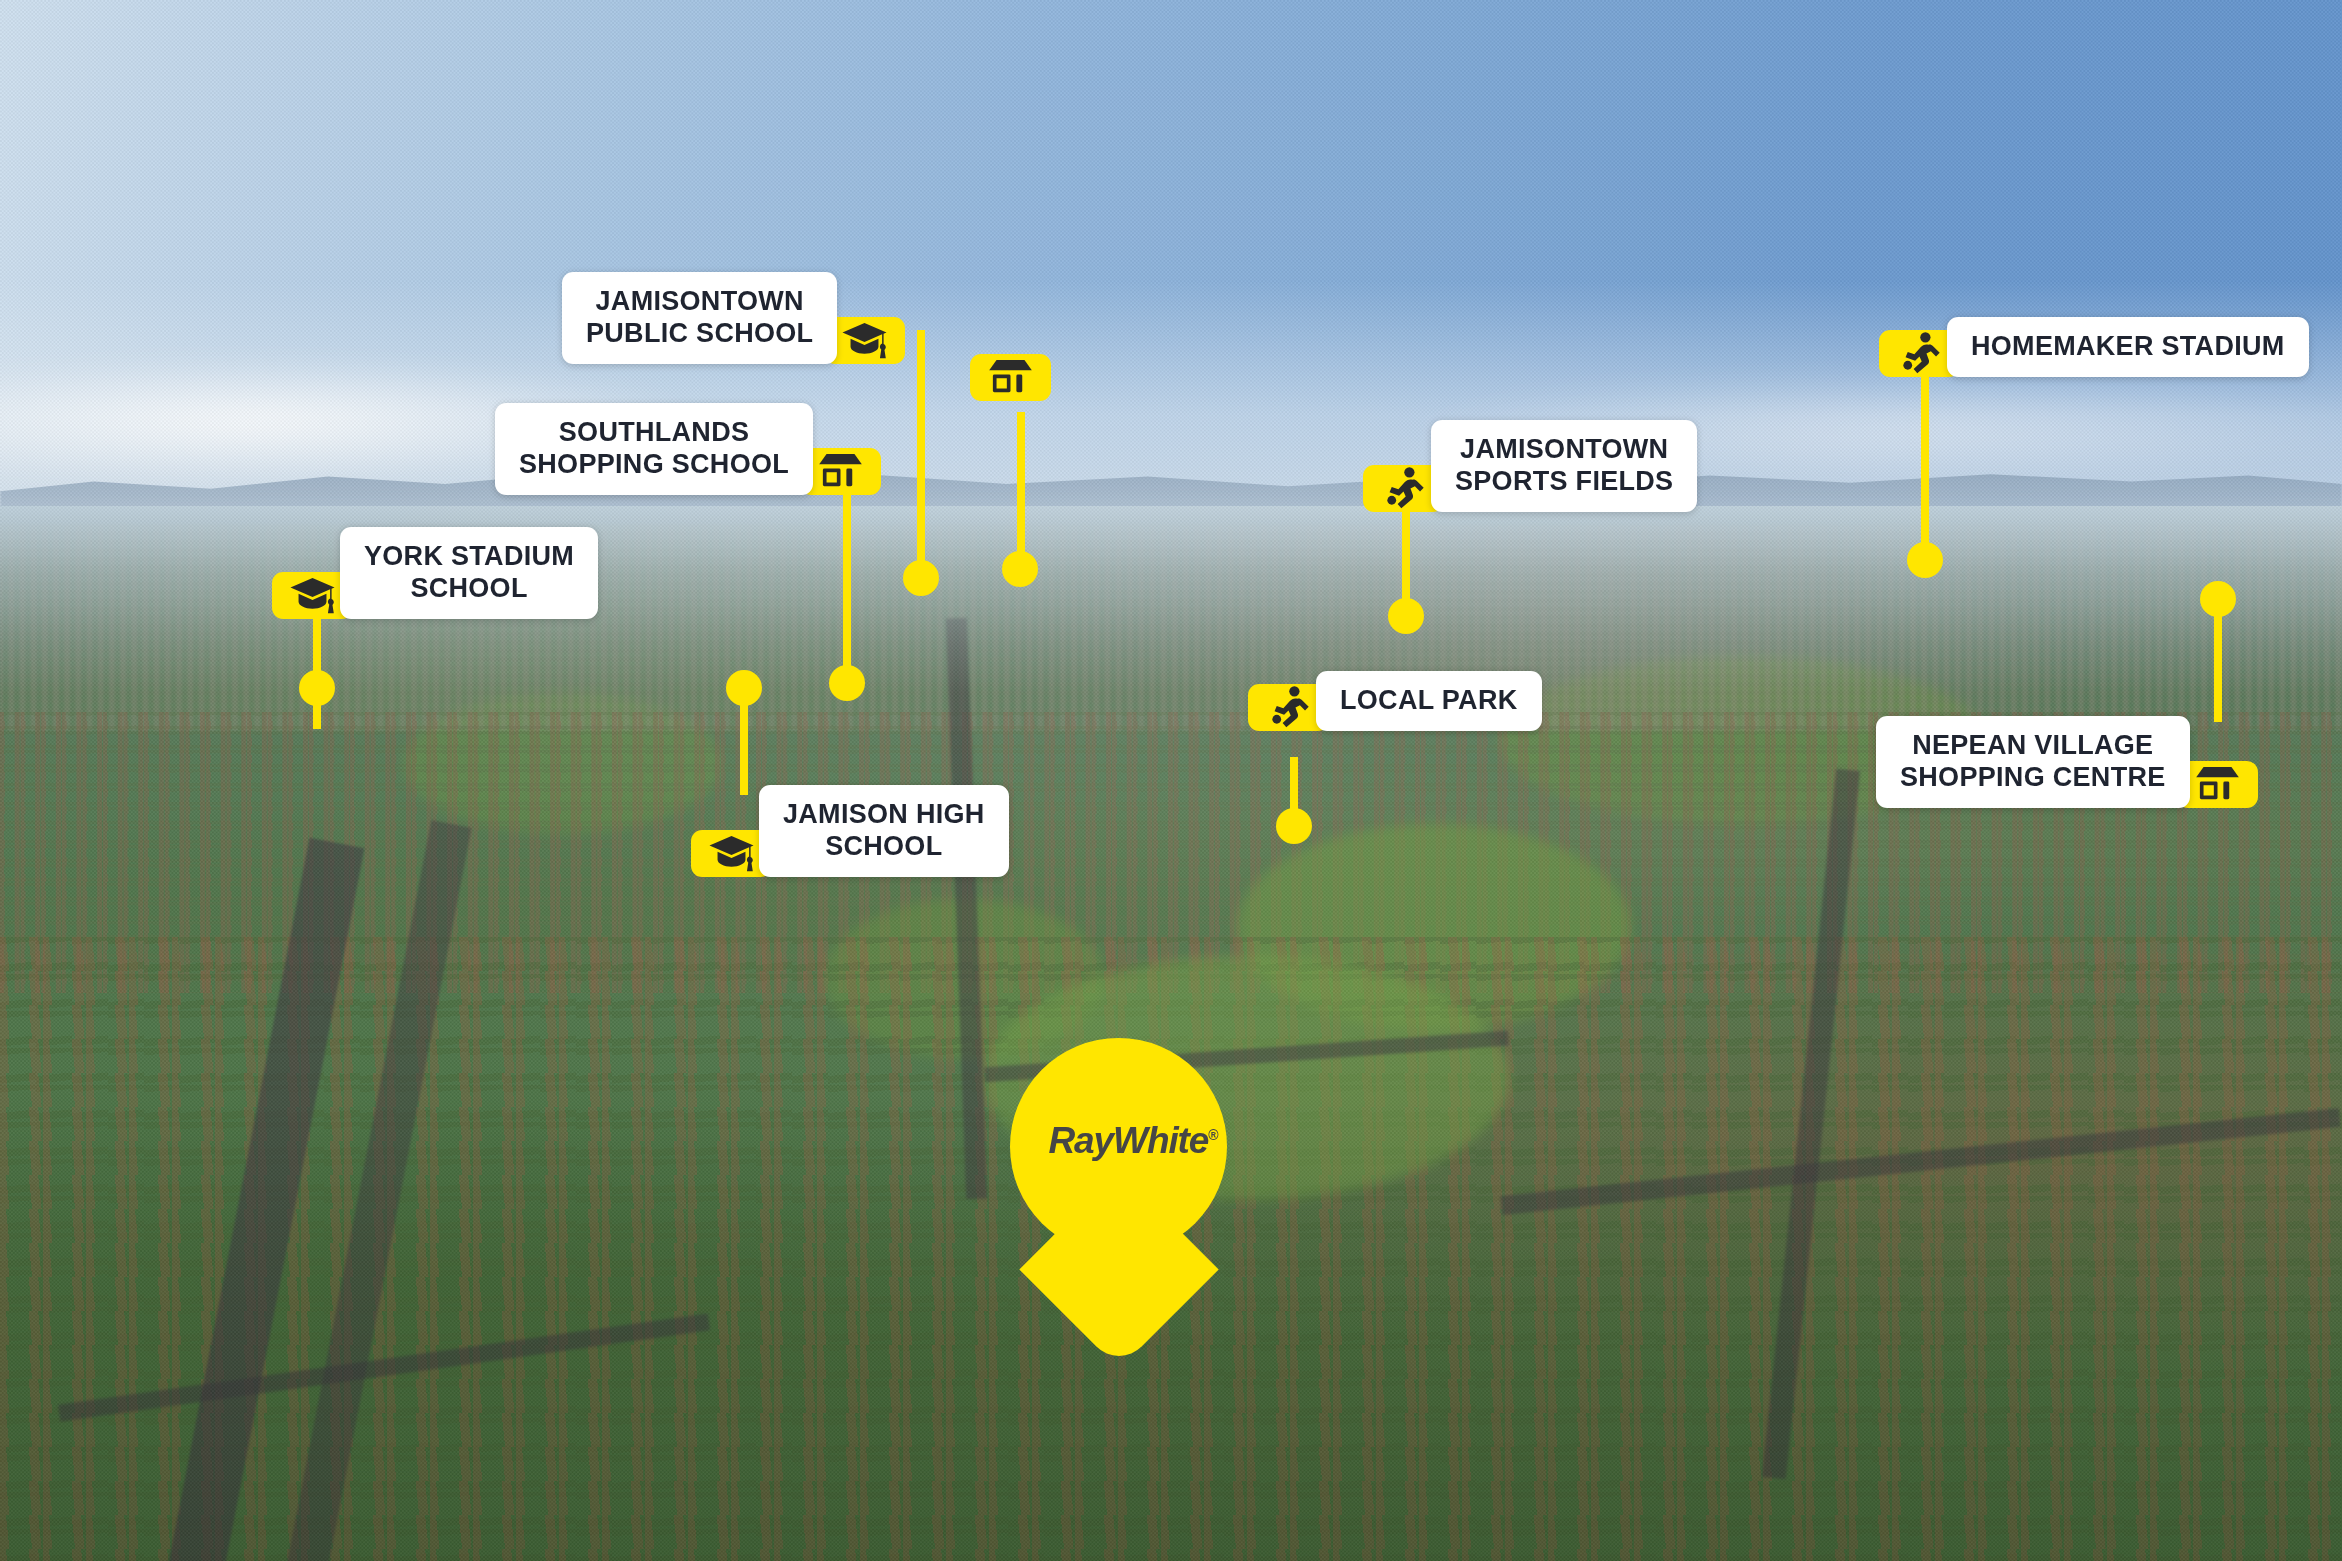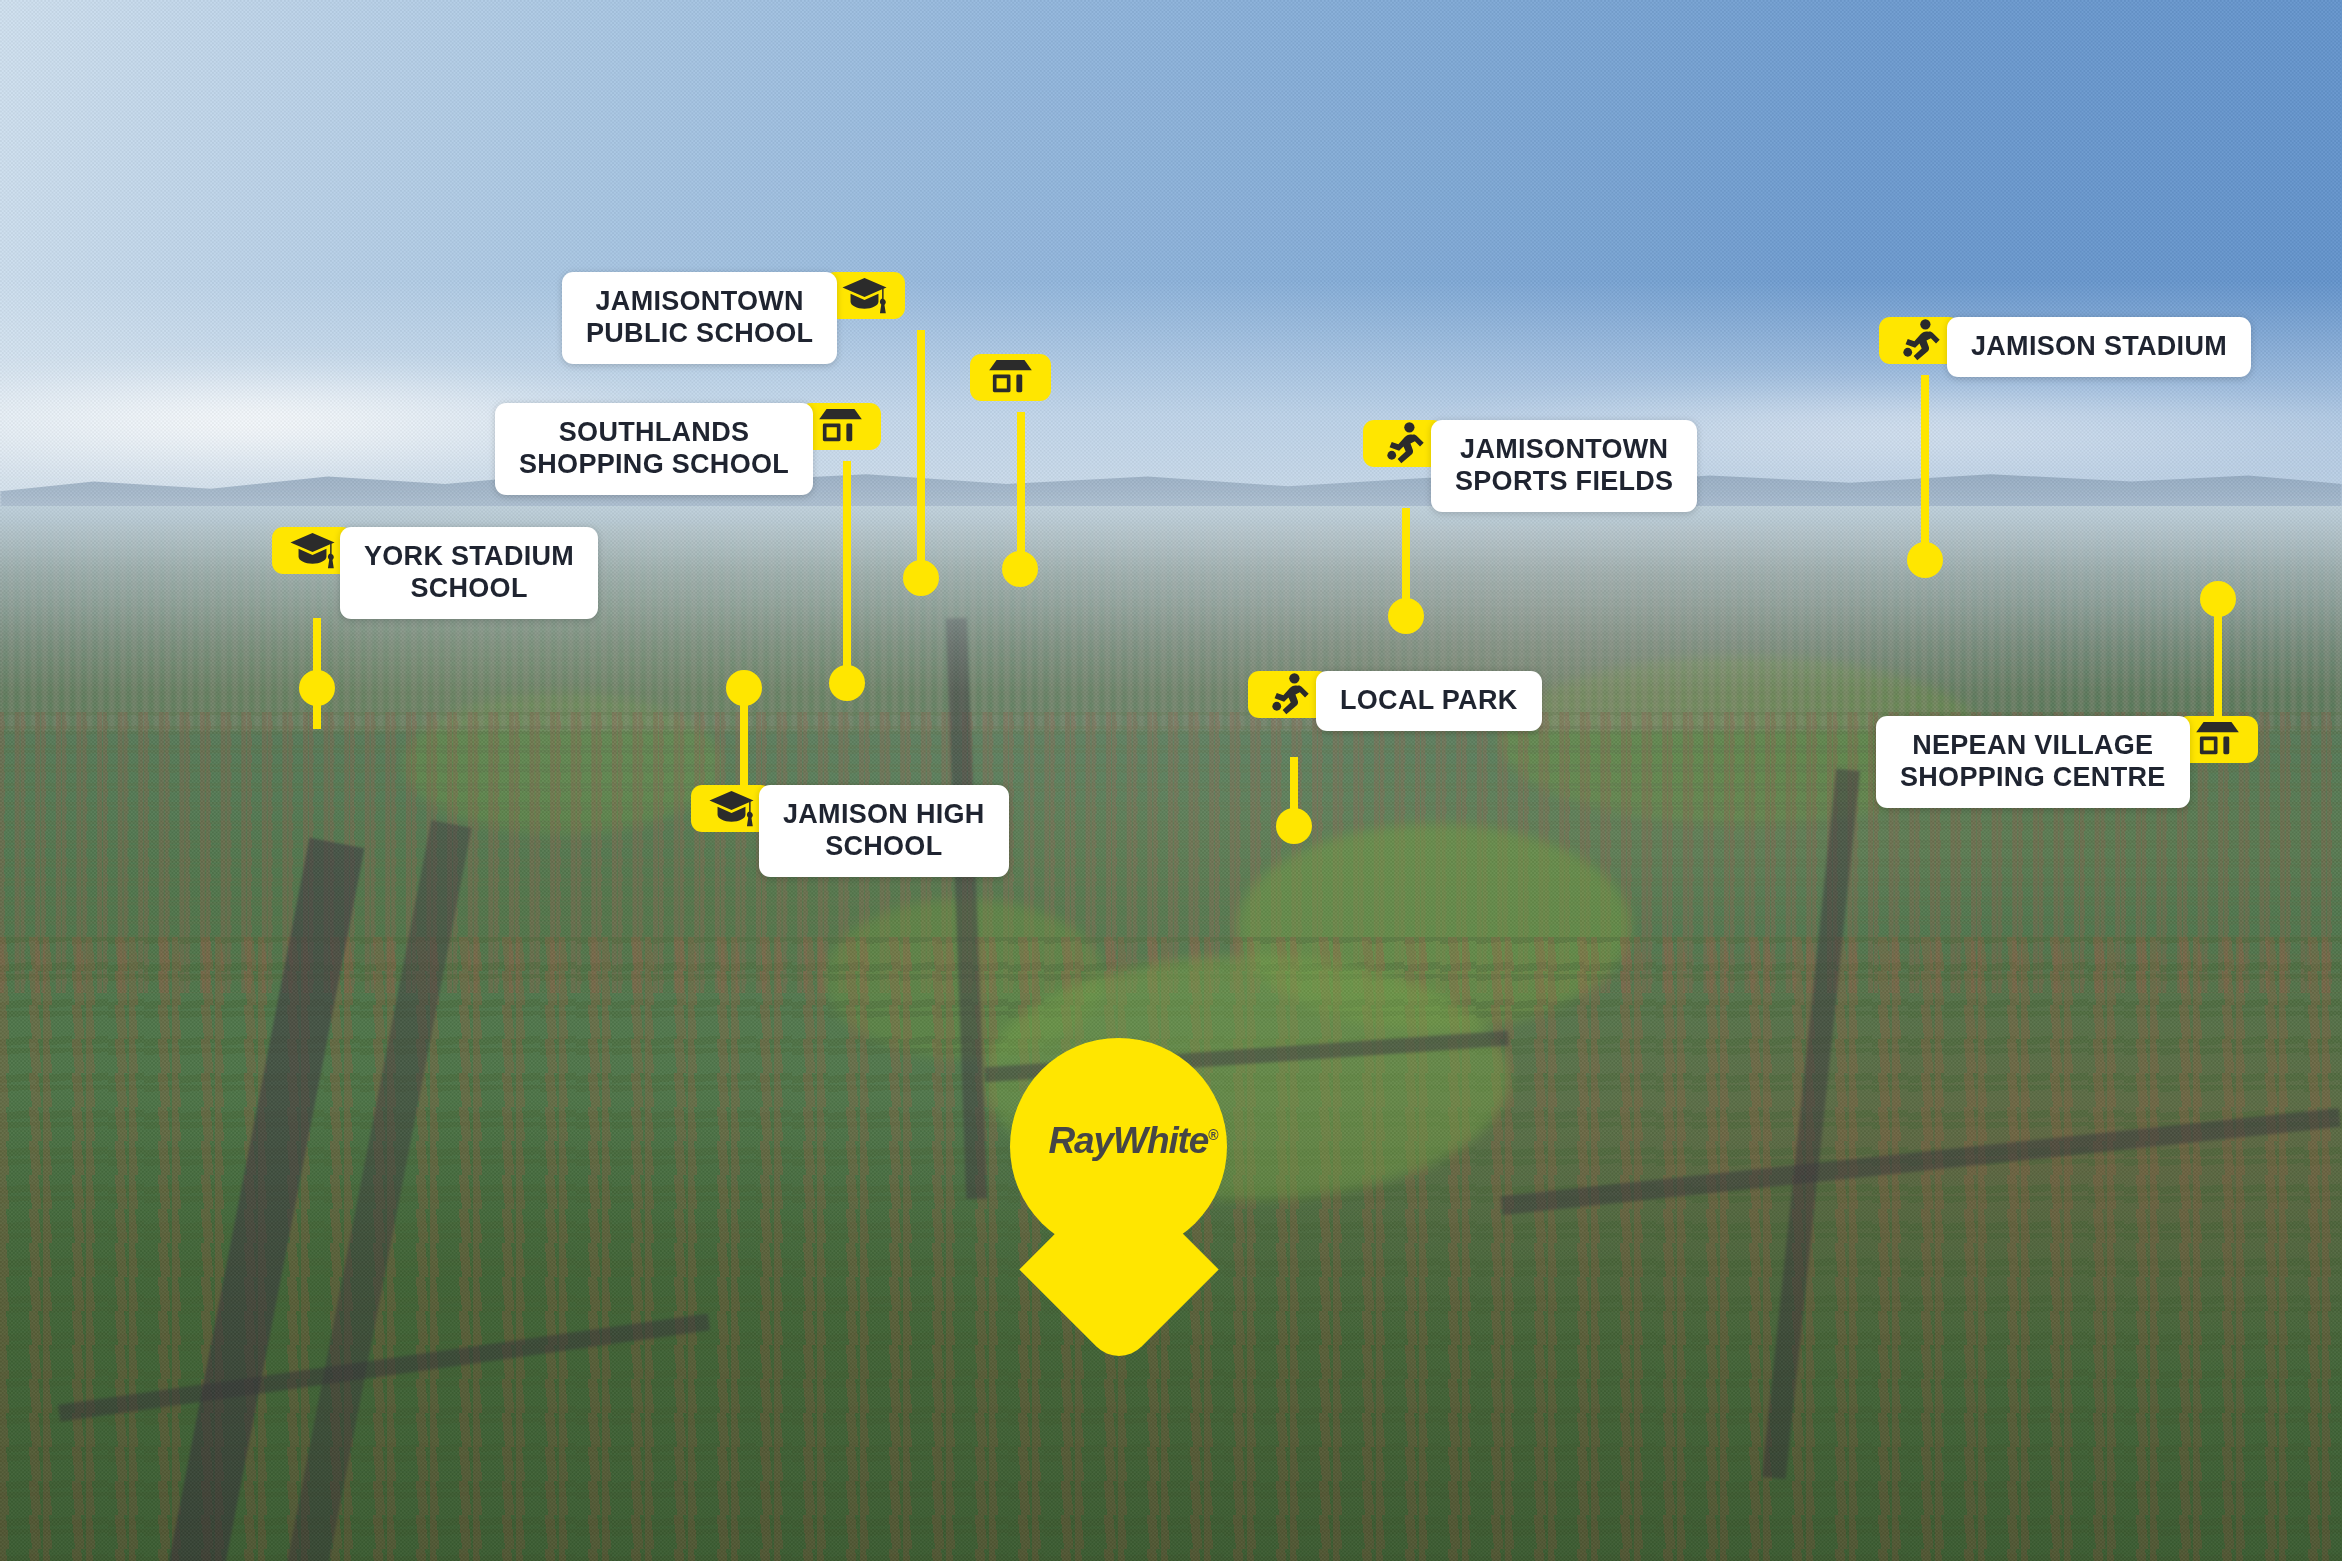--- a/index.html
+++ b/index.html
@@ -128,21 +128,21 @@
       linear-gradient(180deg, rgba(0,0,0,0) 70%, rgba(0,0,0,.16) 100%);
     pointer-events:none;
   }
   .noise {
     position:absolute; inset:0; pointer-events:none; opacity:.10;
     background-image:repeating-conic-gradient(rgba(255,255,255,.5) 0% 25%, rgba(0,0,0,.5) 0% 50%);
     background-size:3.7px 3.7px;
   }
 
   
-  .callout { position:absolute; display:flex; align-items:flex-start; z-index:40; }
+  .callout { position:absolute; display:flex; align-items:flex-end; z-index:40; }
   .cal-box {
     background:#fff; border-radius:11.2px;
     display:flex; align-items:center; justify-content:center;
     padding:14px 24px; box-shadow:0 1.9px 7.5px rgba(0,0,0,.18);
   }
   .cal-text {
     color:#1f2430; font-weight:bold; font-size:27px; line-height:1.18;
     letter-spacing:0.3px; text-align:center; white-space:pre-line;
   }
   .cal-icon {
@@ -263,21 +263,21 @@
       <div class="dot" style="left: 1907px; top: 542px;"></div>
       <div class="callout icon-left" style="left: 1879px; top: 317px;">
         <div class="cal-icon">
           <svg viewBox="0 0 64 64" fill="#2b2b2b">
             <circle cx="40" cy="10" r="7"></circle>
             <path d="M44 20c-4-1-8 .5-10.5 3.5L25 33l-9-3-3 7 13 5 6-6 3 7-11 10 5 6 14-12c2-2 2.5-4.5 1.5-7l-3-8 6-3 7 7 5-5-9-9c-2-2-4-2.5-6.5-2z"></path>
             <circle cx="16" cy="48" r="6"></circle>
           </svg>
         </div>
         <div class="cal-box">
-          <div class="cal-text">JAMISON STADIUM</div>
+          <div class="cal-text">HOMEMAKER STADIUM</div>
         </div>
       </div>
       <div class="connector" style="left: 1402px; top: 508px; height: 112px;"></div>
       <div class="dot" style="left: 1388px; top: 598px;"></div>
       <div class="callout icon-left" style="left: 1363px; top: 420px;">
         <div class="cal-icon">
           <svg viewBox="0 0 64 64" fill="#2b2b2b">
             <circle cx="40" cy="10" r="7"></circle>
             <path d="M44 20c-4-1-8 .5-10.5 3.5L25 33l-9-3-3 7 13 5 6-6 3 7-11 10 5 6 14-12c2-2 2.5-4.5 1.5-7l-3-8 6-3 7 7 5-5-9-9c-2-2-4-2.5-6.5-2z"></path>
             <circle cx="16" cy="48" r="6"></circle>

